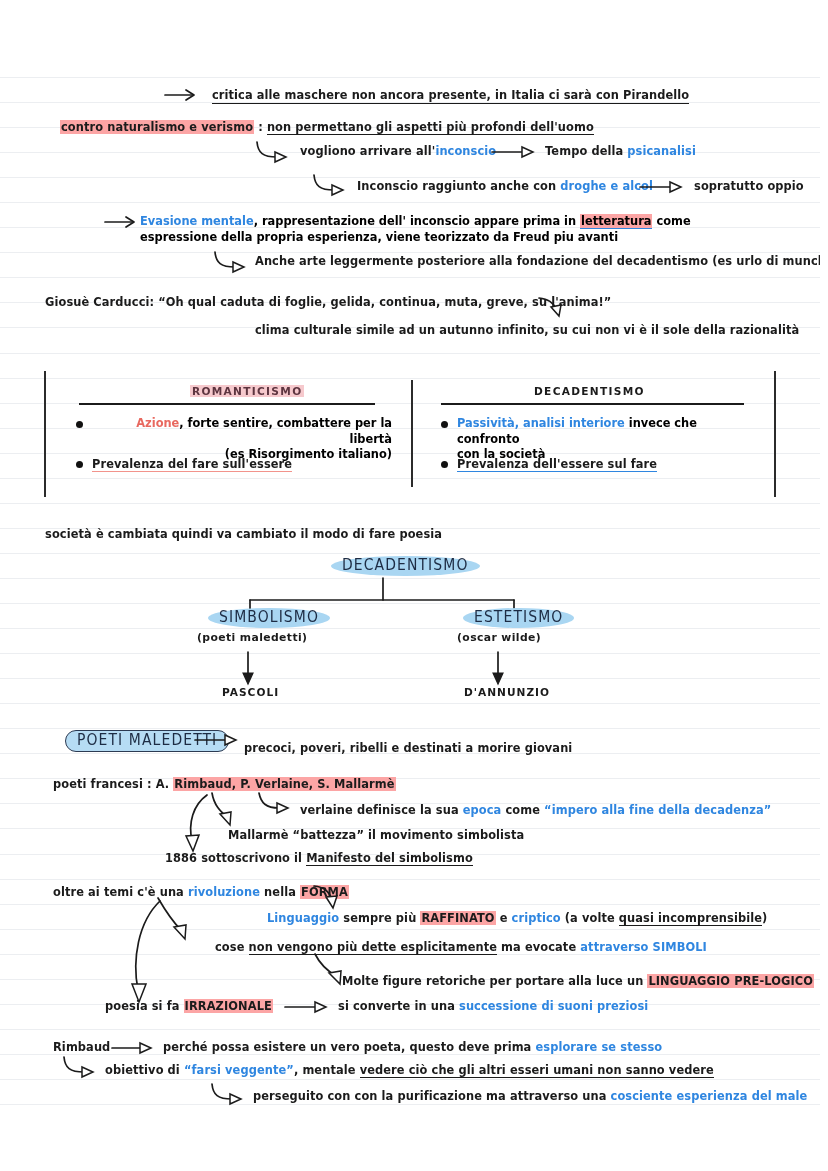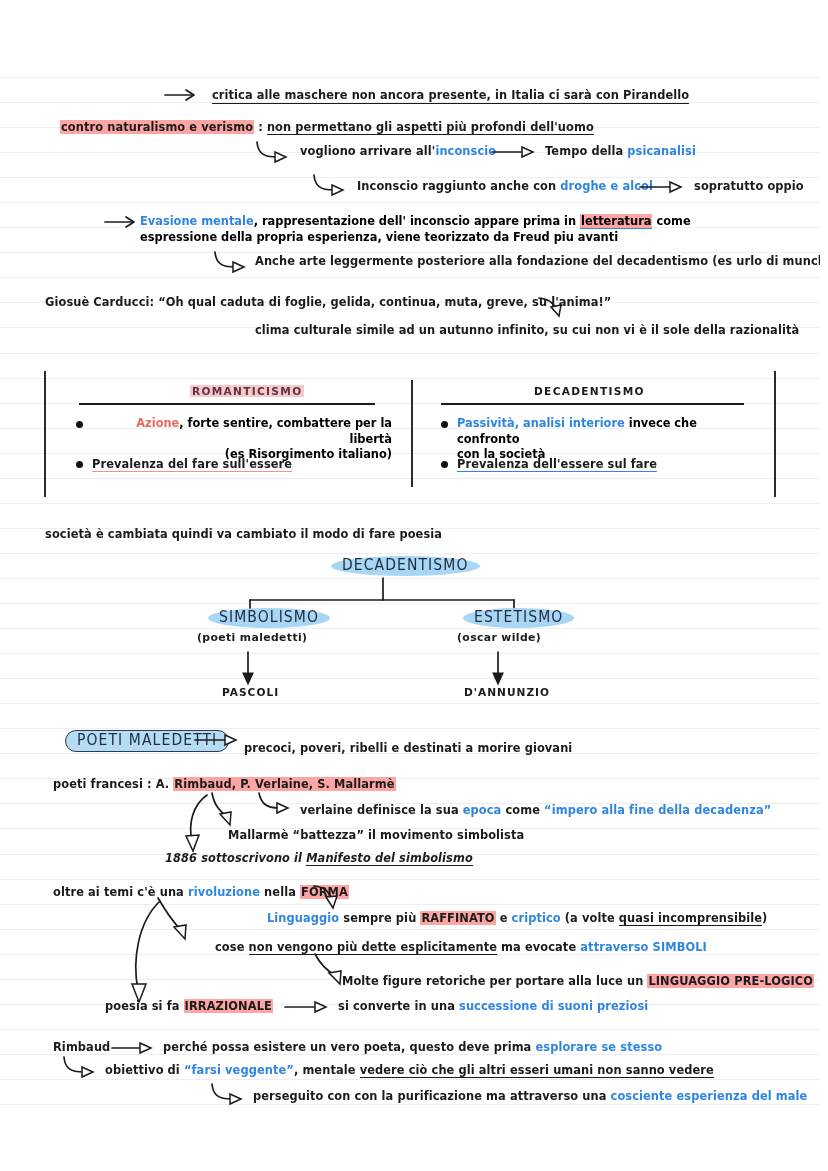--- a/index.html
+++ b/index.html
@@ -242,21 +242,21 @@
     <path d="M2,2 C4,12 9,17 22,17"></path>
     <polygon class="hollow" points="20,12 31,17 20,22"></polygon>
   </svg>
 
   <div class="node t" style="left:300px;top:803px;">
     <span>verlaine definisce la sua </span><span class="blue">epoca</span><span> come </span><span class="blue">“impero alla fine della decadenza”</span>
   </div>
 
   <div class="node t" style="left:228px;top:828px;">Mallarmè “battezza” il movimento simbolista</div>
 
-  <div class="node t" style="left:165px;top:851px;font-style:italic;">
+  <div class="node t" style="left:165px;top:851px;">
     <span>1886 sottoscrivono il </span><span class="ul">Manifesto del simbolismo</span>
   </div>
 
   <div class="node t" style="left:53px;top:885px;">
     <span>oltre ai temi c'è una </span><span class="blue">rivoluzione</span><span> nella </span><span class="hl-b2">FORMA</span>
   </div>
   <svg class="ink" style="left:312px;top:884px;" width="30" height="28">
     <path d="M2,2 C12,3 17,7 20,16"></path>
     <polygon class="hollow" points="14,13 21,24 25,12"></polygon>
   </svg>

